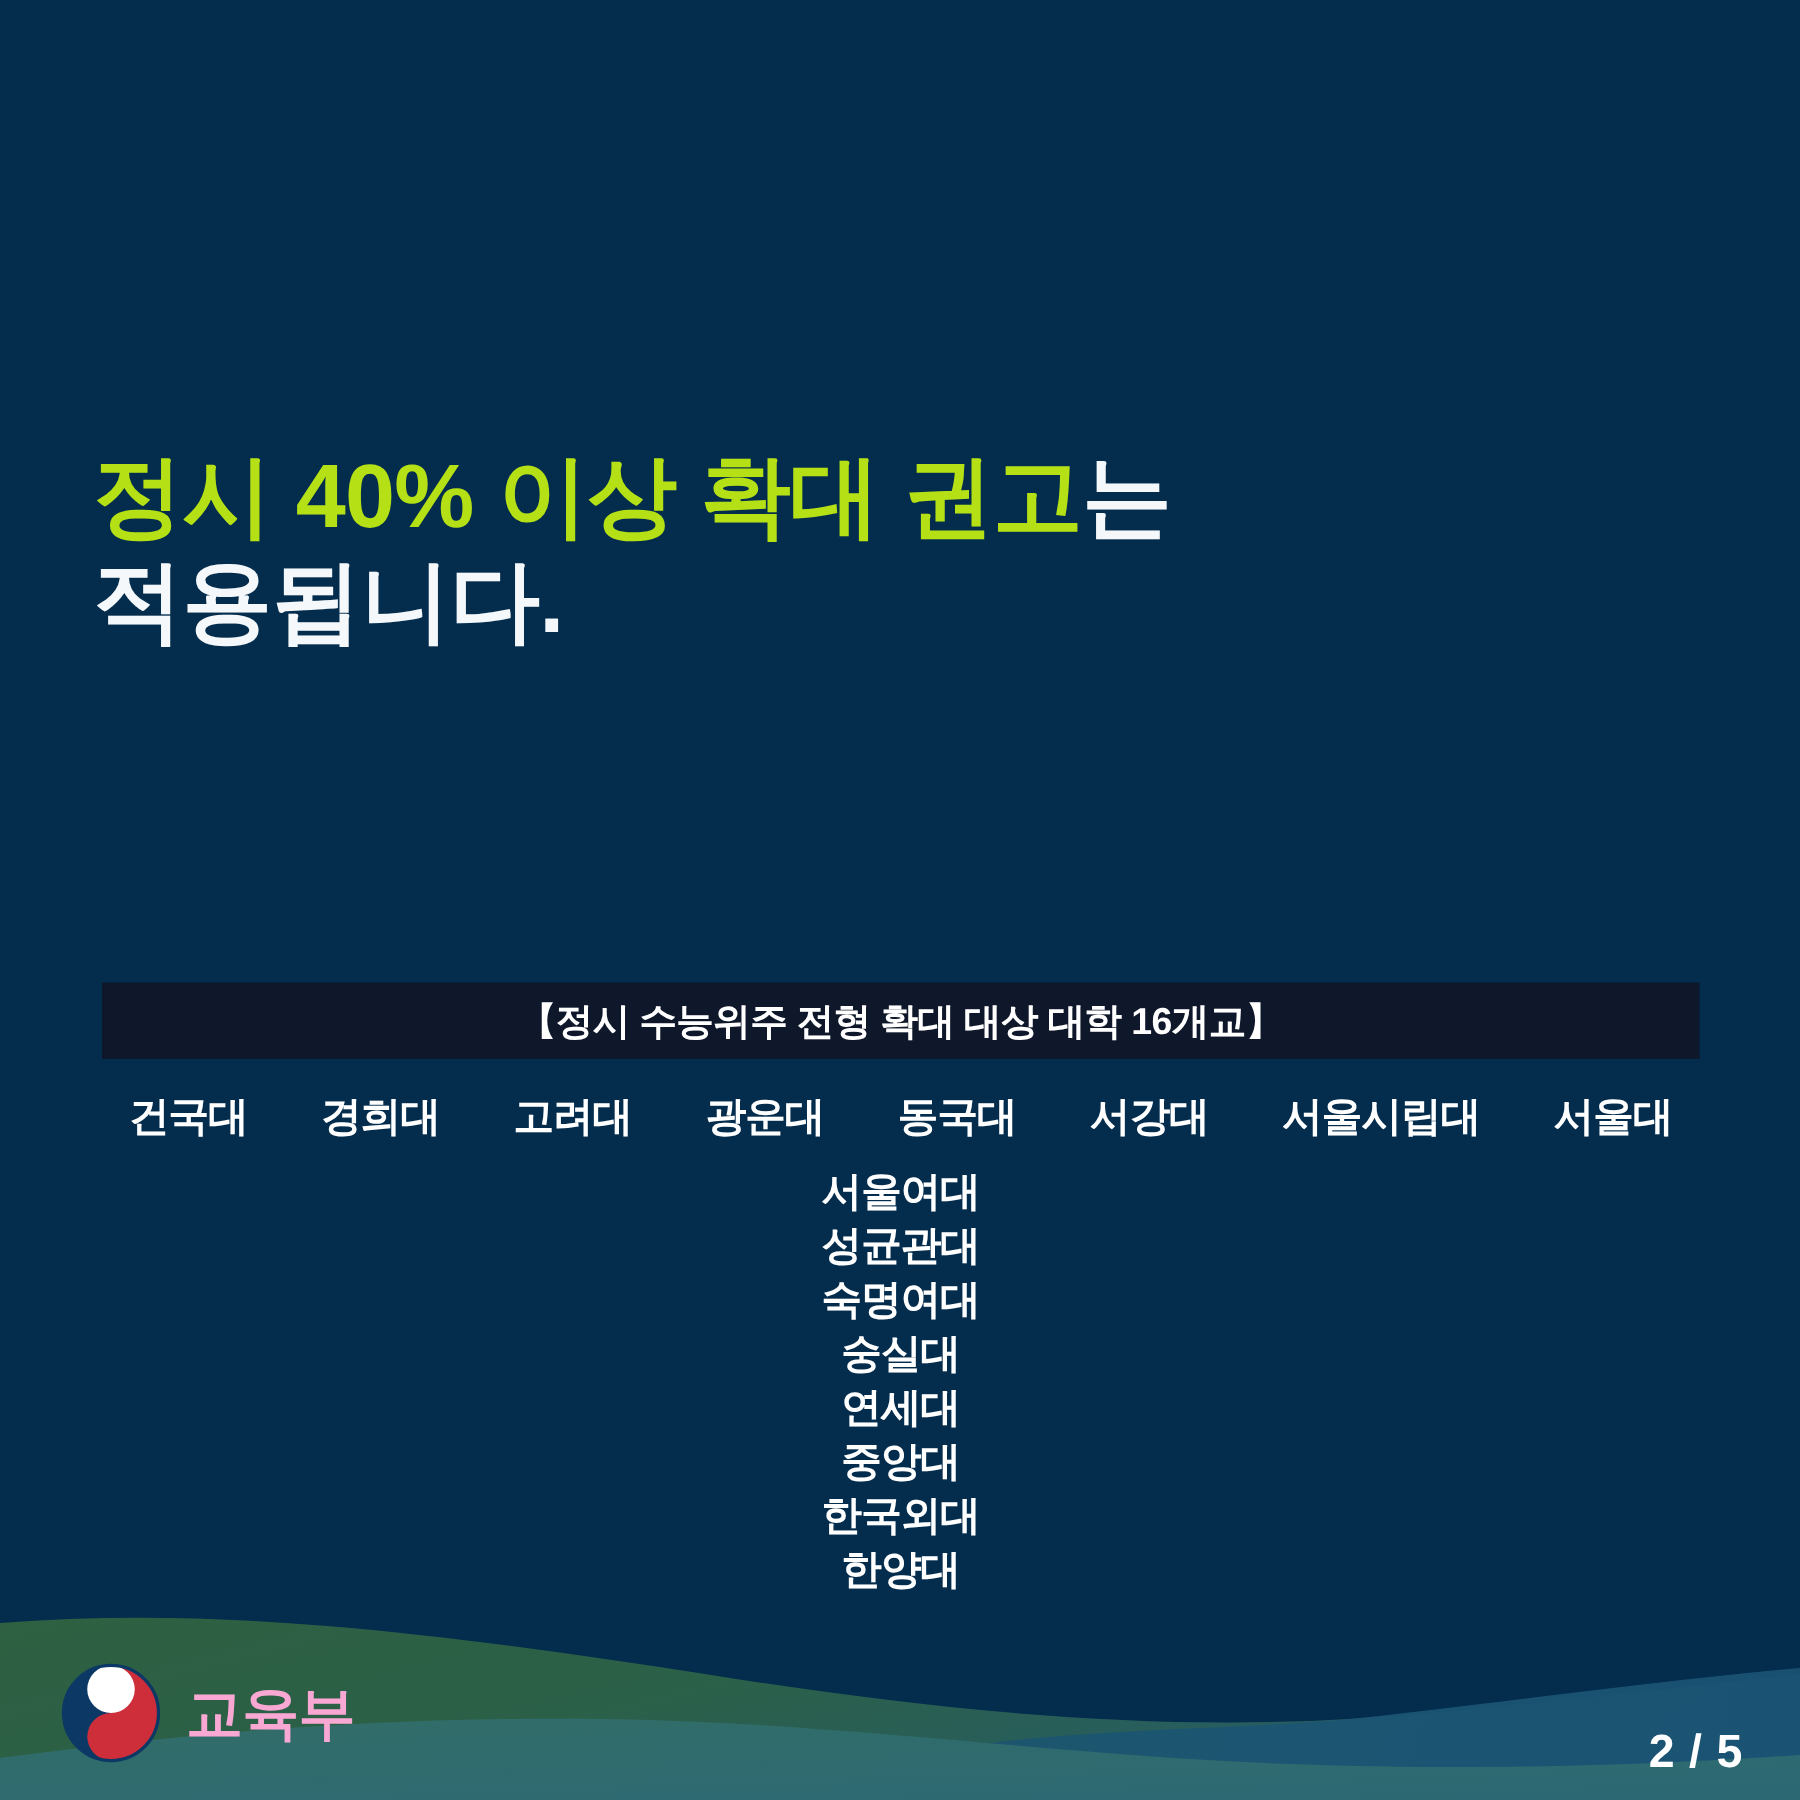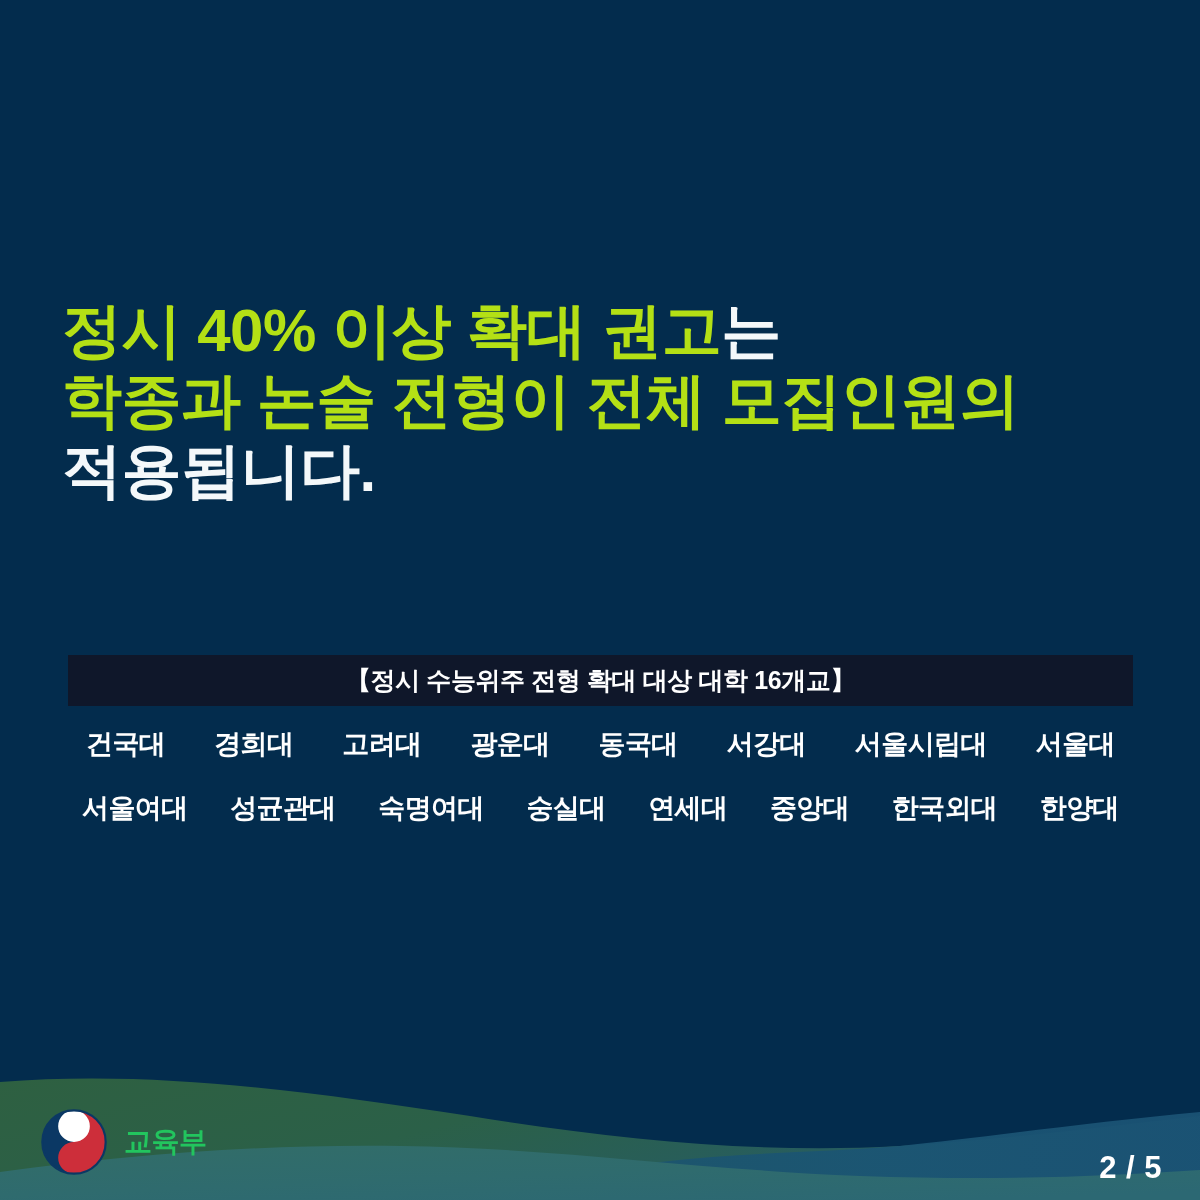--- a/index.html
+++ b/index.html
@@ -81,43 +81,43 @@
     top:712px;
     width:1065px;
   }
   .uni-row {
     display:flex;
     align-items:center;
     justify-content:space-between;
     height:64px;
     padding:0 18px;
   }
-  .uni-row.row-2 { padding:0 14px; }
+  .uni-row.row-2 { padding:0 14px;flex-direction:column; }
   .uni-name {
     color:#ffffff;
     font-size:27px;
     font-weight:700;
     letter-spacing:-0.6px;
     white-space:nowrap;
   }
 
   
   #footer-brand {
     position:absolute;
     left:38px;
     bottom:22px;
     display:flex;
     align-items:center;
     gap:14px;
     z-index:5;
   }
   #taegeuk { width:72px; height:72px; display:block; }
   #ministry-label {
-    color:#22c55e;
-    font-size:28px;
+    color:#f9a8d4;
+    font-size:38px;
     font-weight:700;
     letter-spacing:-0.5px;
   }
 
   #page-indicator {
     position:absolute;
     right:38px;
     bottom:14px;
     color:#ffffff;
     font-size:31px;
@@ -130,23 +130,20 @@
 <body>
 
 <div id="slide">
 
   <div id="headline">
 
     <div class="hl-line">
       <span class="g">정시 40% 이상 확대 권고</span><span class="w">는</span>
     </div>
 
-    <div class="hl-line">
-      <span class="g">학종과 논술 전형이 전체 모집인원의</span>
-    </div>
 
 
     <div class="hl-line">
       <span class="w">적용됩니다.</span>
     </div>
 
   </div>
 
   <div id="list-header">
     <span id="list-header-label">【정시 수능위주 전형 확대 대상 대학 16개교】</span>

